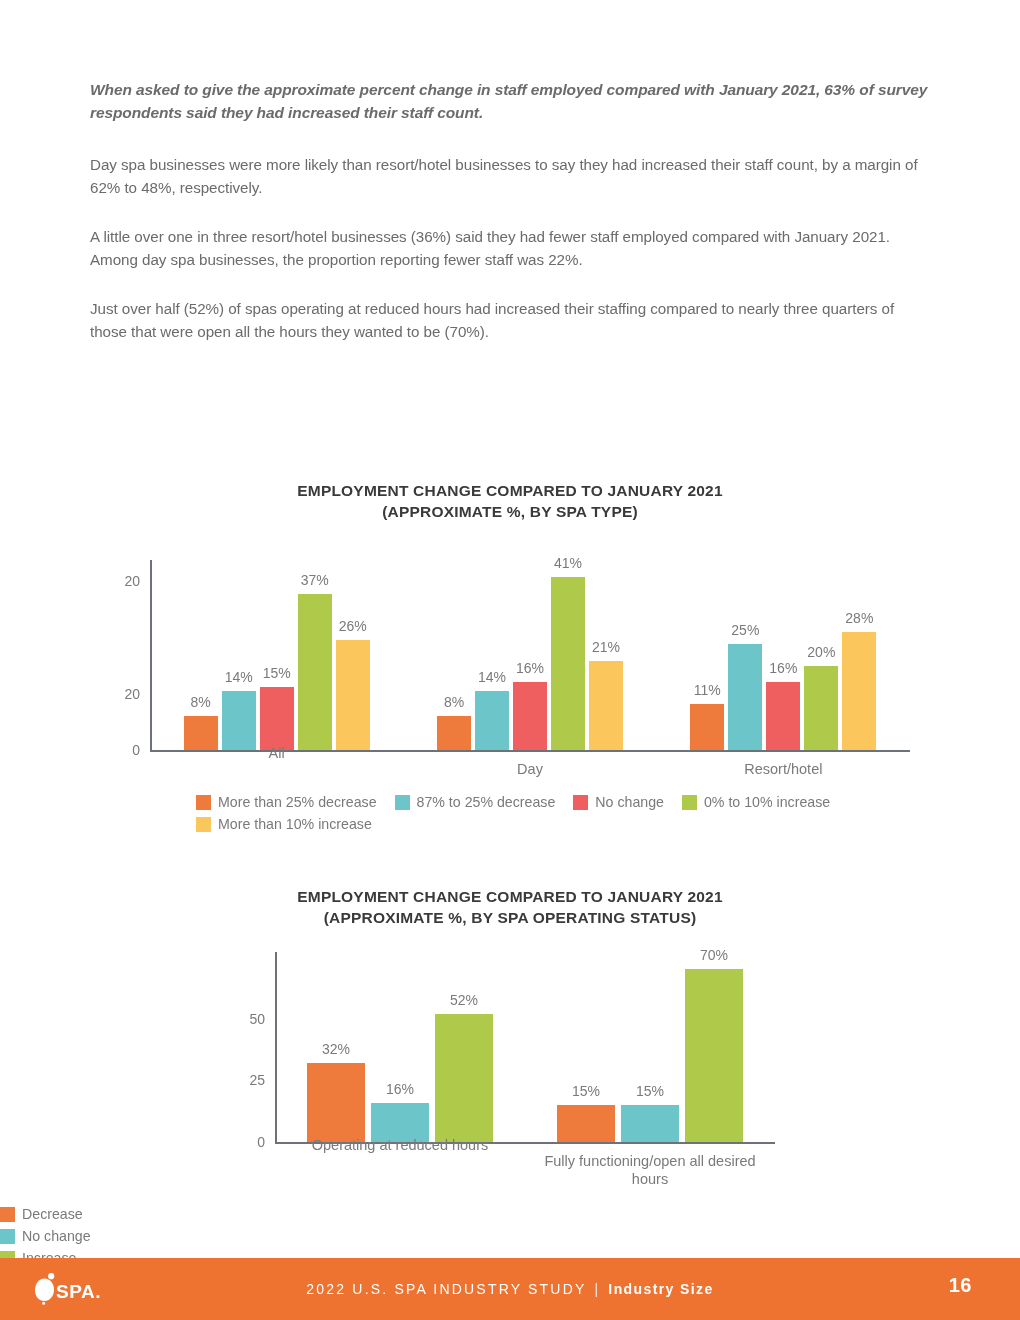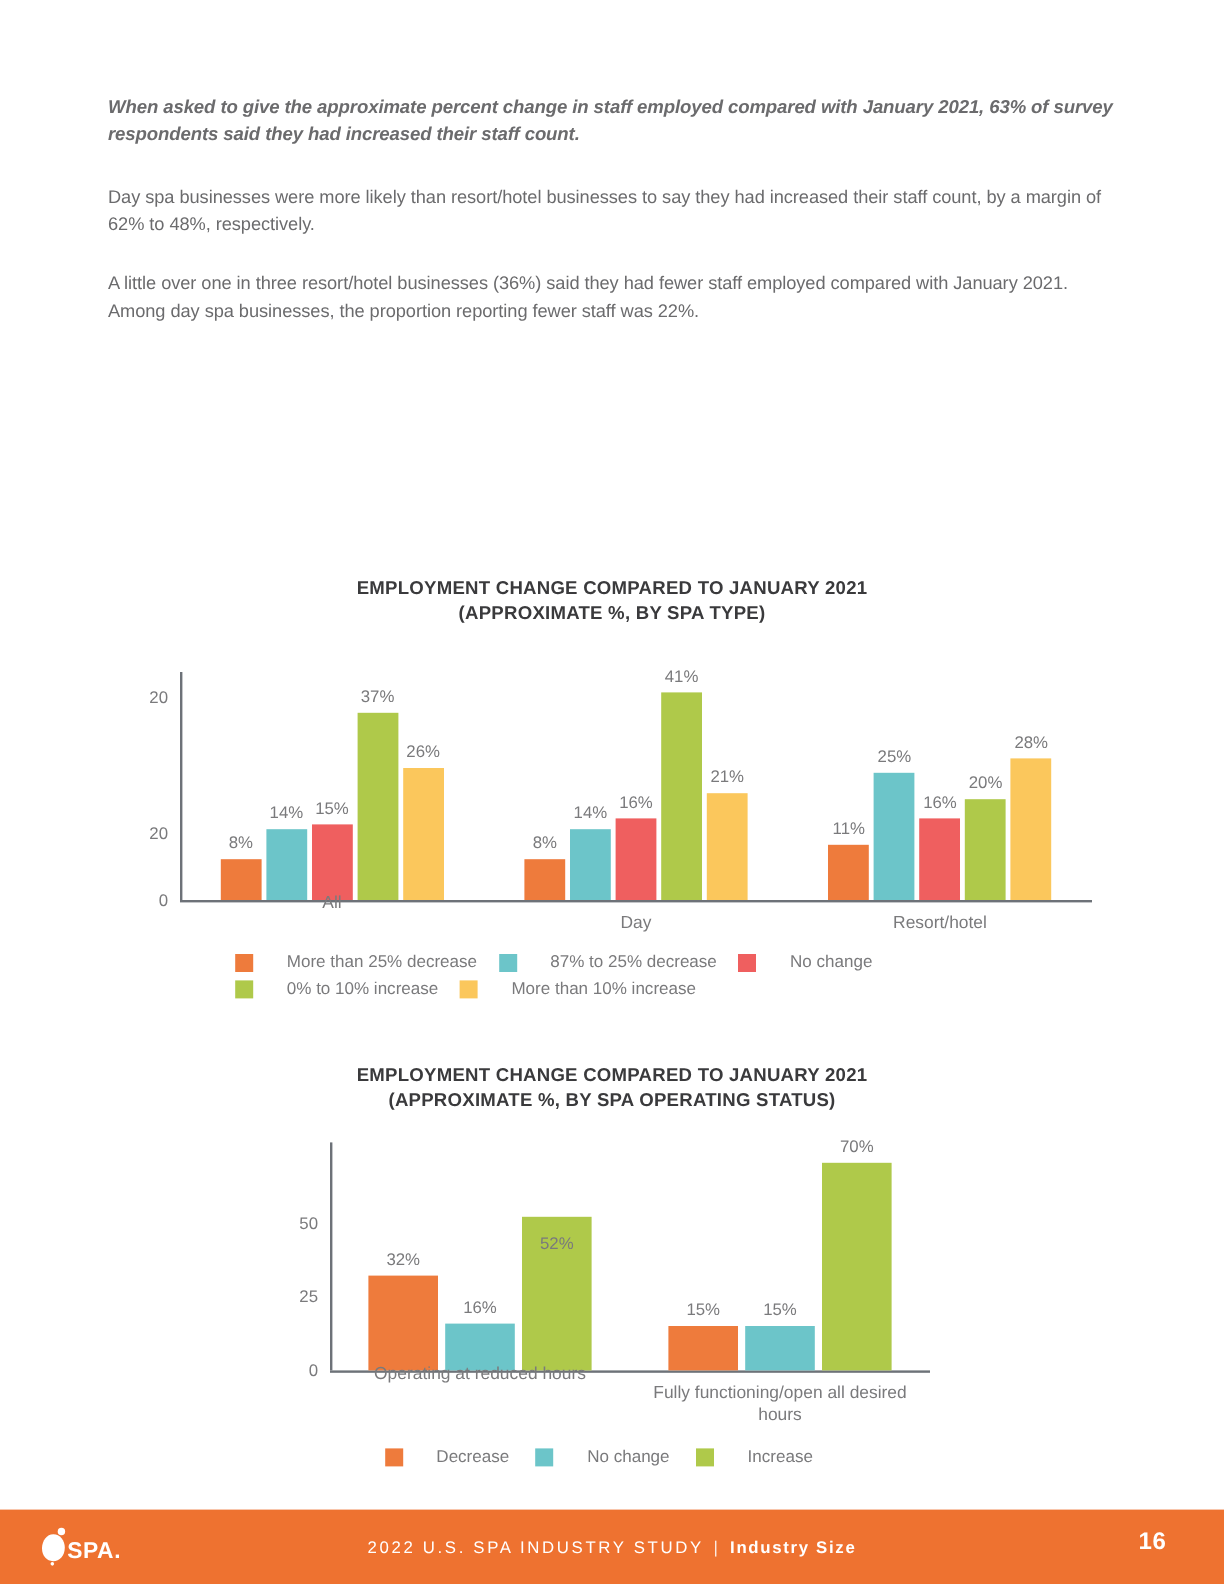--- a/index.html
+++ b/index.html
@@ -47,26 +47,26 @@
     position:absolute;font-size:14px;color:#7a7a7c;
     text-align:center;white-space:nowrap;
   }
   .cat-label{
     position:absolute;font-size:14.5px;color:#7a7a7c;
     text-align:center;line-height:1.25;
   }
 
   
   .legend{display:flex;flex-wrap:wrap;align-items:flex-start;}
-  .legend-item{display:flex;align-items:center;margin-right:18px;margin-bottom:6px;gap:21px;}
+  .legend-item{display:flex;align-items:center;margin-right:18px;margin-bottom:6px;}
   .swatch{width:15px;height:15px;margin-right:7px;flex:0 0 auto;}
   .legend-text{font-size:14.2px;color:#7a7a7c;white-space:nowrap;}
 
   #legend1{position:absolute;left:196px;top:794px;width:680px;}
-  #legend2{position:absolute;left:0;top:1206px;width:1020px;justify-content:center;}
+  #legend2{position:absolute;left:0;top:1206px;width:1020px;justify-content:center;flex-direction:column;}
   #legend2 .legend-item{margin-right:22px;}
 
   
   #chart1-title{position:absolute;left:110px;top:480px;width:800px;}
   #chart1-plot{position:absolute;left:150px;top:560px;width:760px;height:200px;}
 
   
   #chart2-title{position:absolute;left:160px;top:886px;width:700px;}
   #chart2-plot{position:absolute;left:275px;top:952px;width:510px;height:192px;}
 
@@ -91,20 +91,21 @@
 </style>
 </head>
 <body>
 
 <div class="page">
 
   <div class="content">
     <p class="lede">When asked to give the approximate percent change in staff employed compared with January 2021, 63% of survey respondents said they had increased their staff count.</p>
     <p class="para">Day spa businesses were more likely than resort/hotel businesses to say they had increased their staff count, by a margin of 62% to 48%, respectively.</p>
     <p class="para">A little over one in three resort/hotel businesses (36%) said they had fewer staff employed compared with January 2021. Among day spa businesses, the proportion reporting fewer staff was 22%.</p>
+    <p class="para">Just over half (52%) of spas operating at reduced hours had increased their staffing compared to nearly three quarters of those that were open all the hours they wanted to be (70%).</p>
   </div>
 
   <div class="chart-title" id="chart1-title">
     <span>EMPLOYMENT CHANGE COMPARED TO JANUARY 2021</span>
     <span class="l2">(APPROXIMATE %, BY SPA TYPE)</span>
   </div>
   <div class="plot" id="chart1-plot" style="width: 760px; height: 190px;">
       <div class="axis-y-line" style="left: 0px; top: 0px; height: 190px;"></div>
       <div class="axis-x-line" style="left: 0px; top: 190px; width: 760px;"></div>
       <div class="ytick" style="width: 40px; left: -50px; top: 190px;">0</div>
@@ -175,21 +176,21 @@
       <div class="axis-y-line" style="left: 0px; top: 0px; height: 190px;"></div>
       <div class="axis-x-line" style="left: 0px; top: 190px; width: 500px;"></div>
       <div class="ytick" style="width: 40px; left: -50px; top: 190px;">0</div>
       <div class="ytick" style="width: 40px; left: -50px; top: 128.312px;">25</div>
       <div class="ytick" style="width: 40px; left: -50px; top: 66.6234px;">50</div>
       <div class="bar" style="left: 32px; width: 58px; height: 78.961px; background: rgb(238, 123, 60);"></div>
       <div class="bar-label" style="left: 18px; width: 86px; top: 89.039px;">32%</div>
       <div class="bar" style="left: 96px; width: 58px; height: 39.4805px; background: rgb(108, 197, 201);"></div>
       <div class="bar-label" style="left: 82px; width: 86px; top: 128.519px;">16%</div>
       <div class="bar" style="left: 160px; width: 58px; height: 128.312px; background: rgb(175, 201, 74);"></div>
-      <div class="bar-label" style="left: 146px; width: 86px; top: 39.6883px; margin-top: 36px;">52%</div>
+      <div class="bar-label" style="left: 146px; width: 86px; top: 39.6883px;">52%</div>
       <div class="cat-label" style="left: 10px; width: 230px; top: 184px;">Operating at reduced hours</div>
       <div class="bar" style="left: 282px; width: 58px; height: 37.013px; background: rgb(238, 123, 60);"></div>
       <div class="bar-label" style="left: 268px; width: 86px; top: 130.987px;">15%</div>
       <div class="bar" style="left: 346px; width: 58px; height: 37.013px; background: rgb(108, 197, 201);"></div>
       <div class="bar-label" style="left: 332px; width: 86px; top: 130.987px;">15%</div>
       <div class="bar" style="left: 410px; width: 58px; height: 172.727px; background: rgb(175, 201, 74);"></div>
       <div class="bar-label" style="left: 396px; width: 86px; top: -4.72727px;">70%</div>
       <div class="cat-label" style="left: 260px; width: 230px; top: 200px;">Fully functioning/open all desired hours</div>
     </div>
   <div class="legend" id="legend2">

